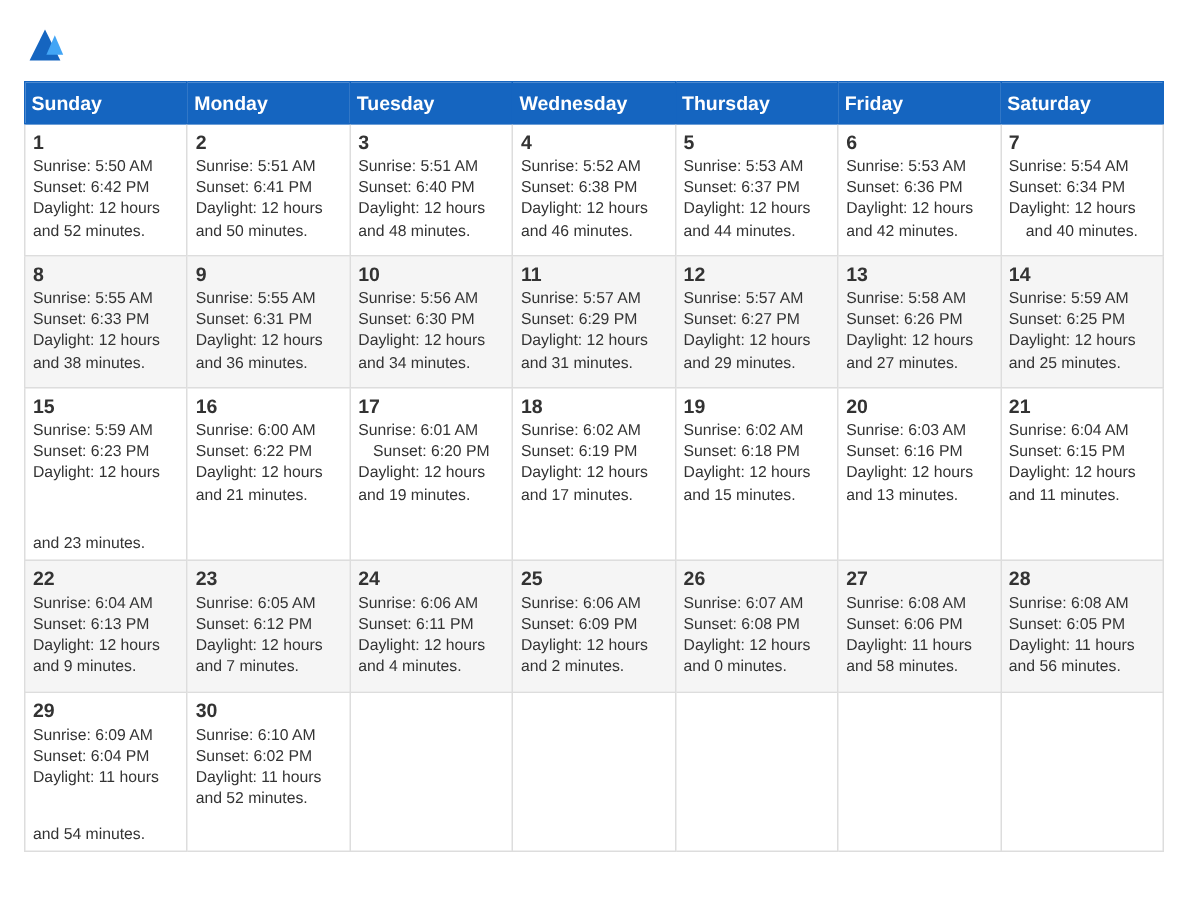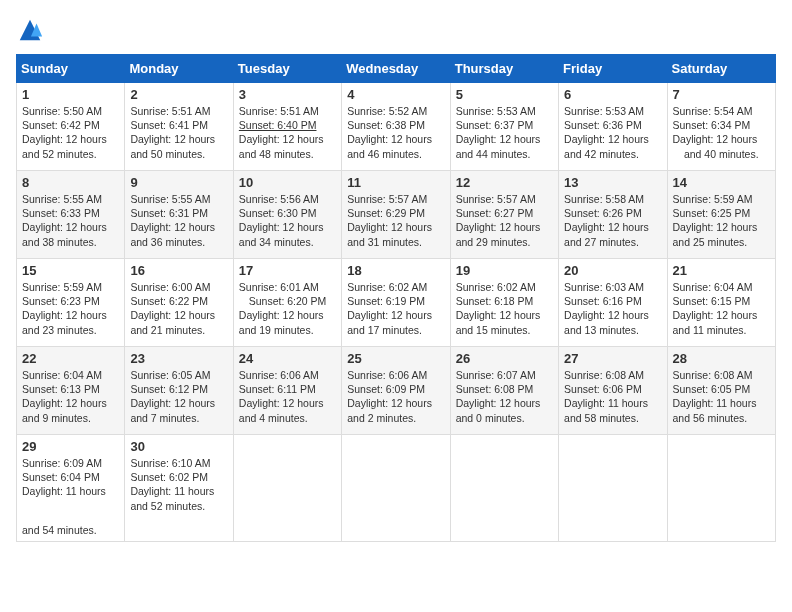--- a/index.html
+++ b/index.html
@@ -135,21 +135,21 @@
         <td>
           <span class="day-number">2</span>
           <span style="display: block; line-height: 1.35;">Sunrise: 5:51 AM</span>
           <span style="display: block; line-height: 1.35;">Sunset: 6:41 PM</span>
           <span style="display: block; line-height: 1.35;">Daylight: 12 hours</span>
           <span style="display: block; line-height: 1.35;">and 50 minutes.</span>
         </td>
         <td>
           <span class="day-number">3</span>
           <span style="display: block; line-height: 1.35;">Sunrise: 5:51 AM</span>
-          <span style="display: block; line-height: 1.35; text-decoration: underline;">Sunset: 6:40 PM</span>
+          <span style="display: block; line-height: 1.35;">Sunset: 6:40 PM</span>
           <span style="display: block; line-height: 1.35;">Daylight: 12 hours</span>
           <span style="display: block; line-height: 1.35;">and 48 minutes.</span>
         </td>
         <td>
           <span class="day-number">4</span>
           <span style="display: block; line-height: 1.35;">Sunrise: 5:52 AM</span>
           <span style="display: block; line-height: 1.35;">Sunset: 6:38 PM</span>
           <span style="display: block; line-height: 1.35;">Daylight: 12 hours</span>
           <span style="display: block; line-height: 1.35;">and 46 minutes.</span>
         </td>
@@ -225,21 +225,21 @@
           <span style="display: block; line-height: 1.35;">Daylight: 12 hours</span>
           <span style="display: block; line-height: 1.35;">and 25 minutes.</span>
         </td>
       </tr>
       <tr class="week-row">
         <td>
           <span class="day-number">15</span>
           <span style="display: block; line-height: 1.35;">Sunrise: 5:59 AM</span>
           <span style="display: block; line-height: 1.35;">Sunset: 6:23 PM</span>
           <span style="display: block; line-height: 1.35;">Daylight: 12 hours</span>
-          <span style="display: block; line-height: 1.35;">and 23 minutes.</span>
+          <span style="display: block; line-height: 1.35; margin-top: 32px;">and 23 minutes.</span>
         </td>
         <td>
           <span class="day-number">16</span>
           <span style="display: block; line-height: 1.35;">Sunrise: 6:00 AM</span>
           <span style="display: block; line-height: 1.35;">Sunset: 6:22 PM</span>
           <span style="display: block; line-height: 1.35;">Daylight: 12 hours</span>
           <span style="display: block; line-height: 1.35;">and 21 minutes.</span>
         </td>
         <td>
           <span class="day-number">17</span>

